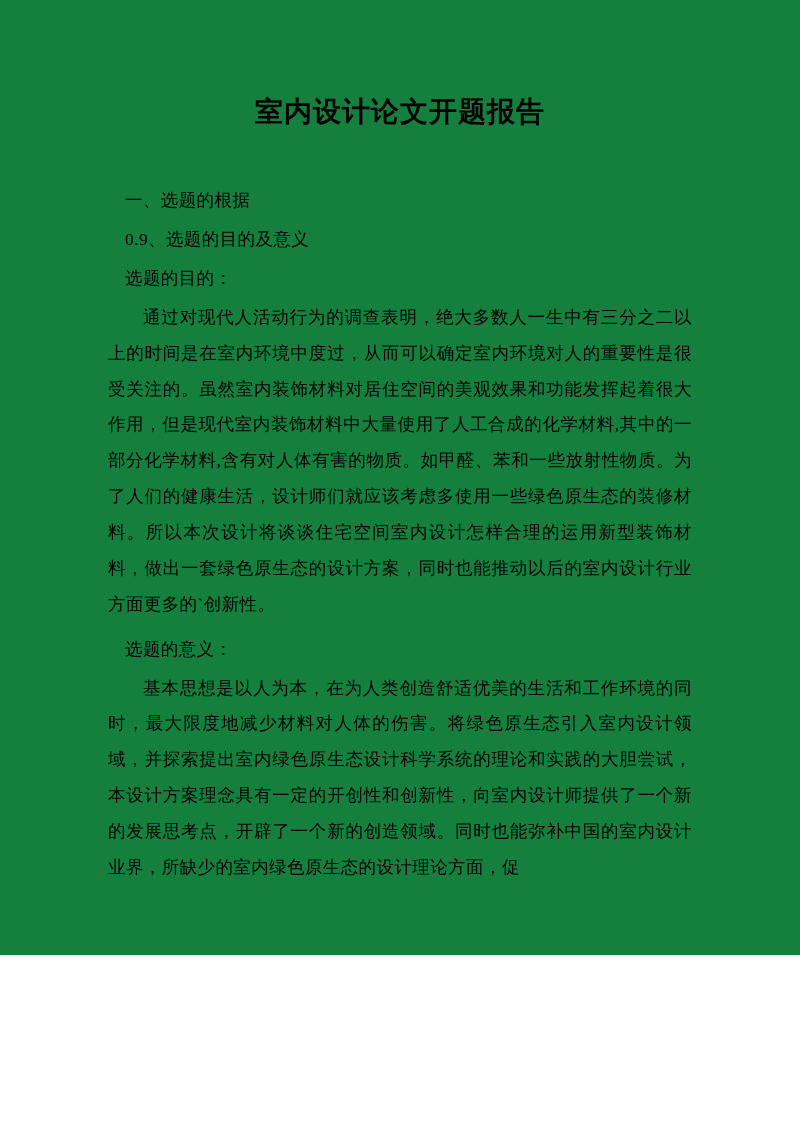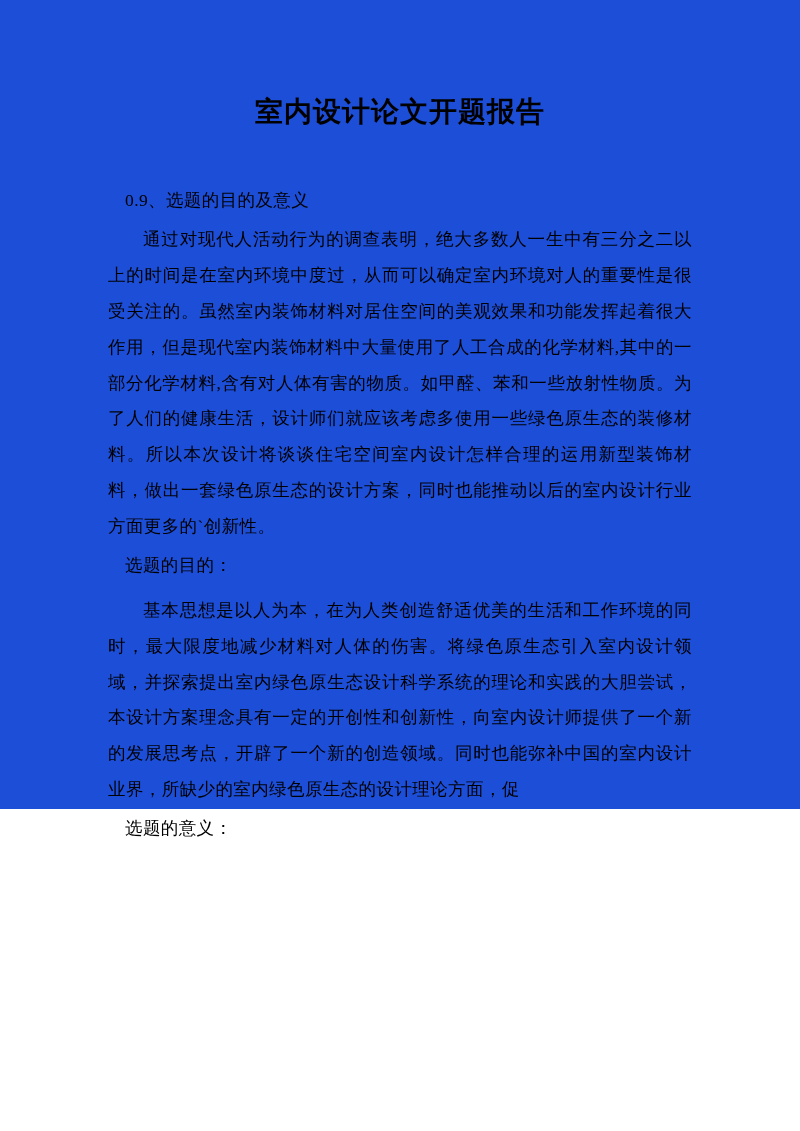--- a/index.html
+++ b/index.html
@@ -10,22 +10,22 @@
   body {
     width: 800px;
     height: 1131px;
     font-family: "Liberation Serif", "DejaVu Serif", serif;
     color: #000000;
     overflow: hidden;
   }
   .page {
     position: relative;
     width: 800px;
-    height: 809px;
-    background: #1d4ed8;
+    height: 955px;
+    background: #15803d;
     box-sizing: border-box;
     padding: 0 108px;
   }
   .doc-title {
     margin: 0;
     padding-top: 92px;
     text-align: center;
     font-size: 28px;
     font-weight: bold;
     letter-spacing: 1px;
@@ -54,21 +54,22 @@
   }
 </style>
 </head>
 <body>
 
 <div class="page">
 
   <h1 class="doc-title">室内设计论文开题报告</h1>
 
   <div class="body-block">
+    <p class="para indent-1">一、选题的根据</p>
     <p class="para indent-1">0.9、选题的目的及意义</p>
+    <p class="para indent-1">选题的目的：</p>
     <p class="para indent-2">通过对现代人活动行为的调查表明，绝大多数人一生中有三分之二以上的时间是在室内环境中度过，从而可以确定室内环境对人的重要性是很受关注的。虽然室内装饰材料对居住空间的美观效果和功能发挥起着很大作用，但是现代室内装饰材料中大量使用了人工合成的化学材料,其中的一部分化学材料,含有对人体有害的物质。如甲醛、苯和一些放射性物质。为了人们的健康生活，设计师们就应该考虑多使用一些绿色原生态的装修材料。所以本次设计将谈谈住宅空间室内设计怎样合理的运用新型装饰材料，做出一套绿色原生态的设计方案，同时也能推动以后的室内设计行业方面更多的`创新性。</p>
-    <p class="para indent-1">选题的目的：</p>
     <div class="spacer-sm"></div>
+    <p class="para indent-1">选题的意义：</p>
     <p class="para indent-2">基本思想是以人为本，在为人类创造舒适优美的生活和工作环境的同时，最大限度地减少材料对人体的伤害。将绿色原生态引入室内设计领域，并探索提出室内绿色原生态设计科学系统的理论和实践的大胆尝试，本设计方案理念具有一定的开创性和创新性，向室内设计师提供了一个新的发展思考点，开辟了一个新的创造领域。同时也能弥补中国的室内设计业界，所缺少的室内绿色原生态的设计理论方面，促</p>
-    <p class="para indent-1">选题的意义：</p>
   </div>
 
 </div>
 
 </body></html>

